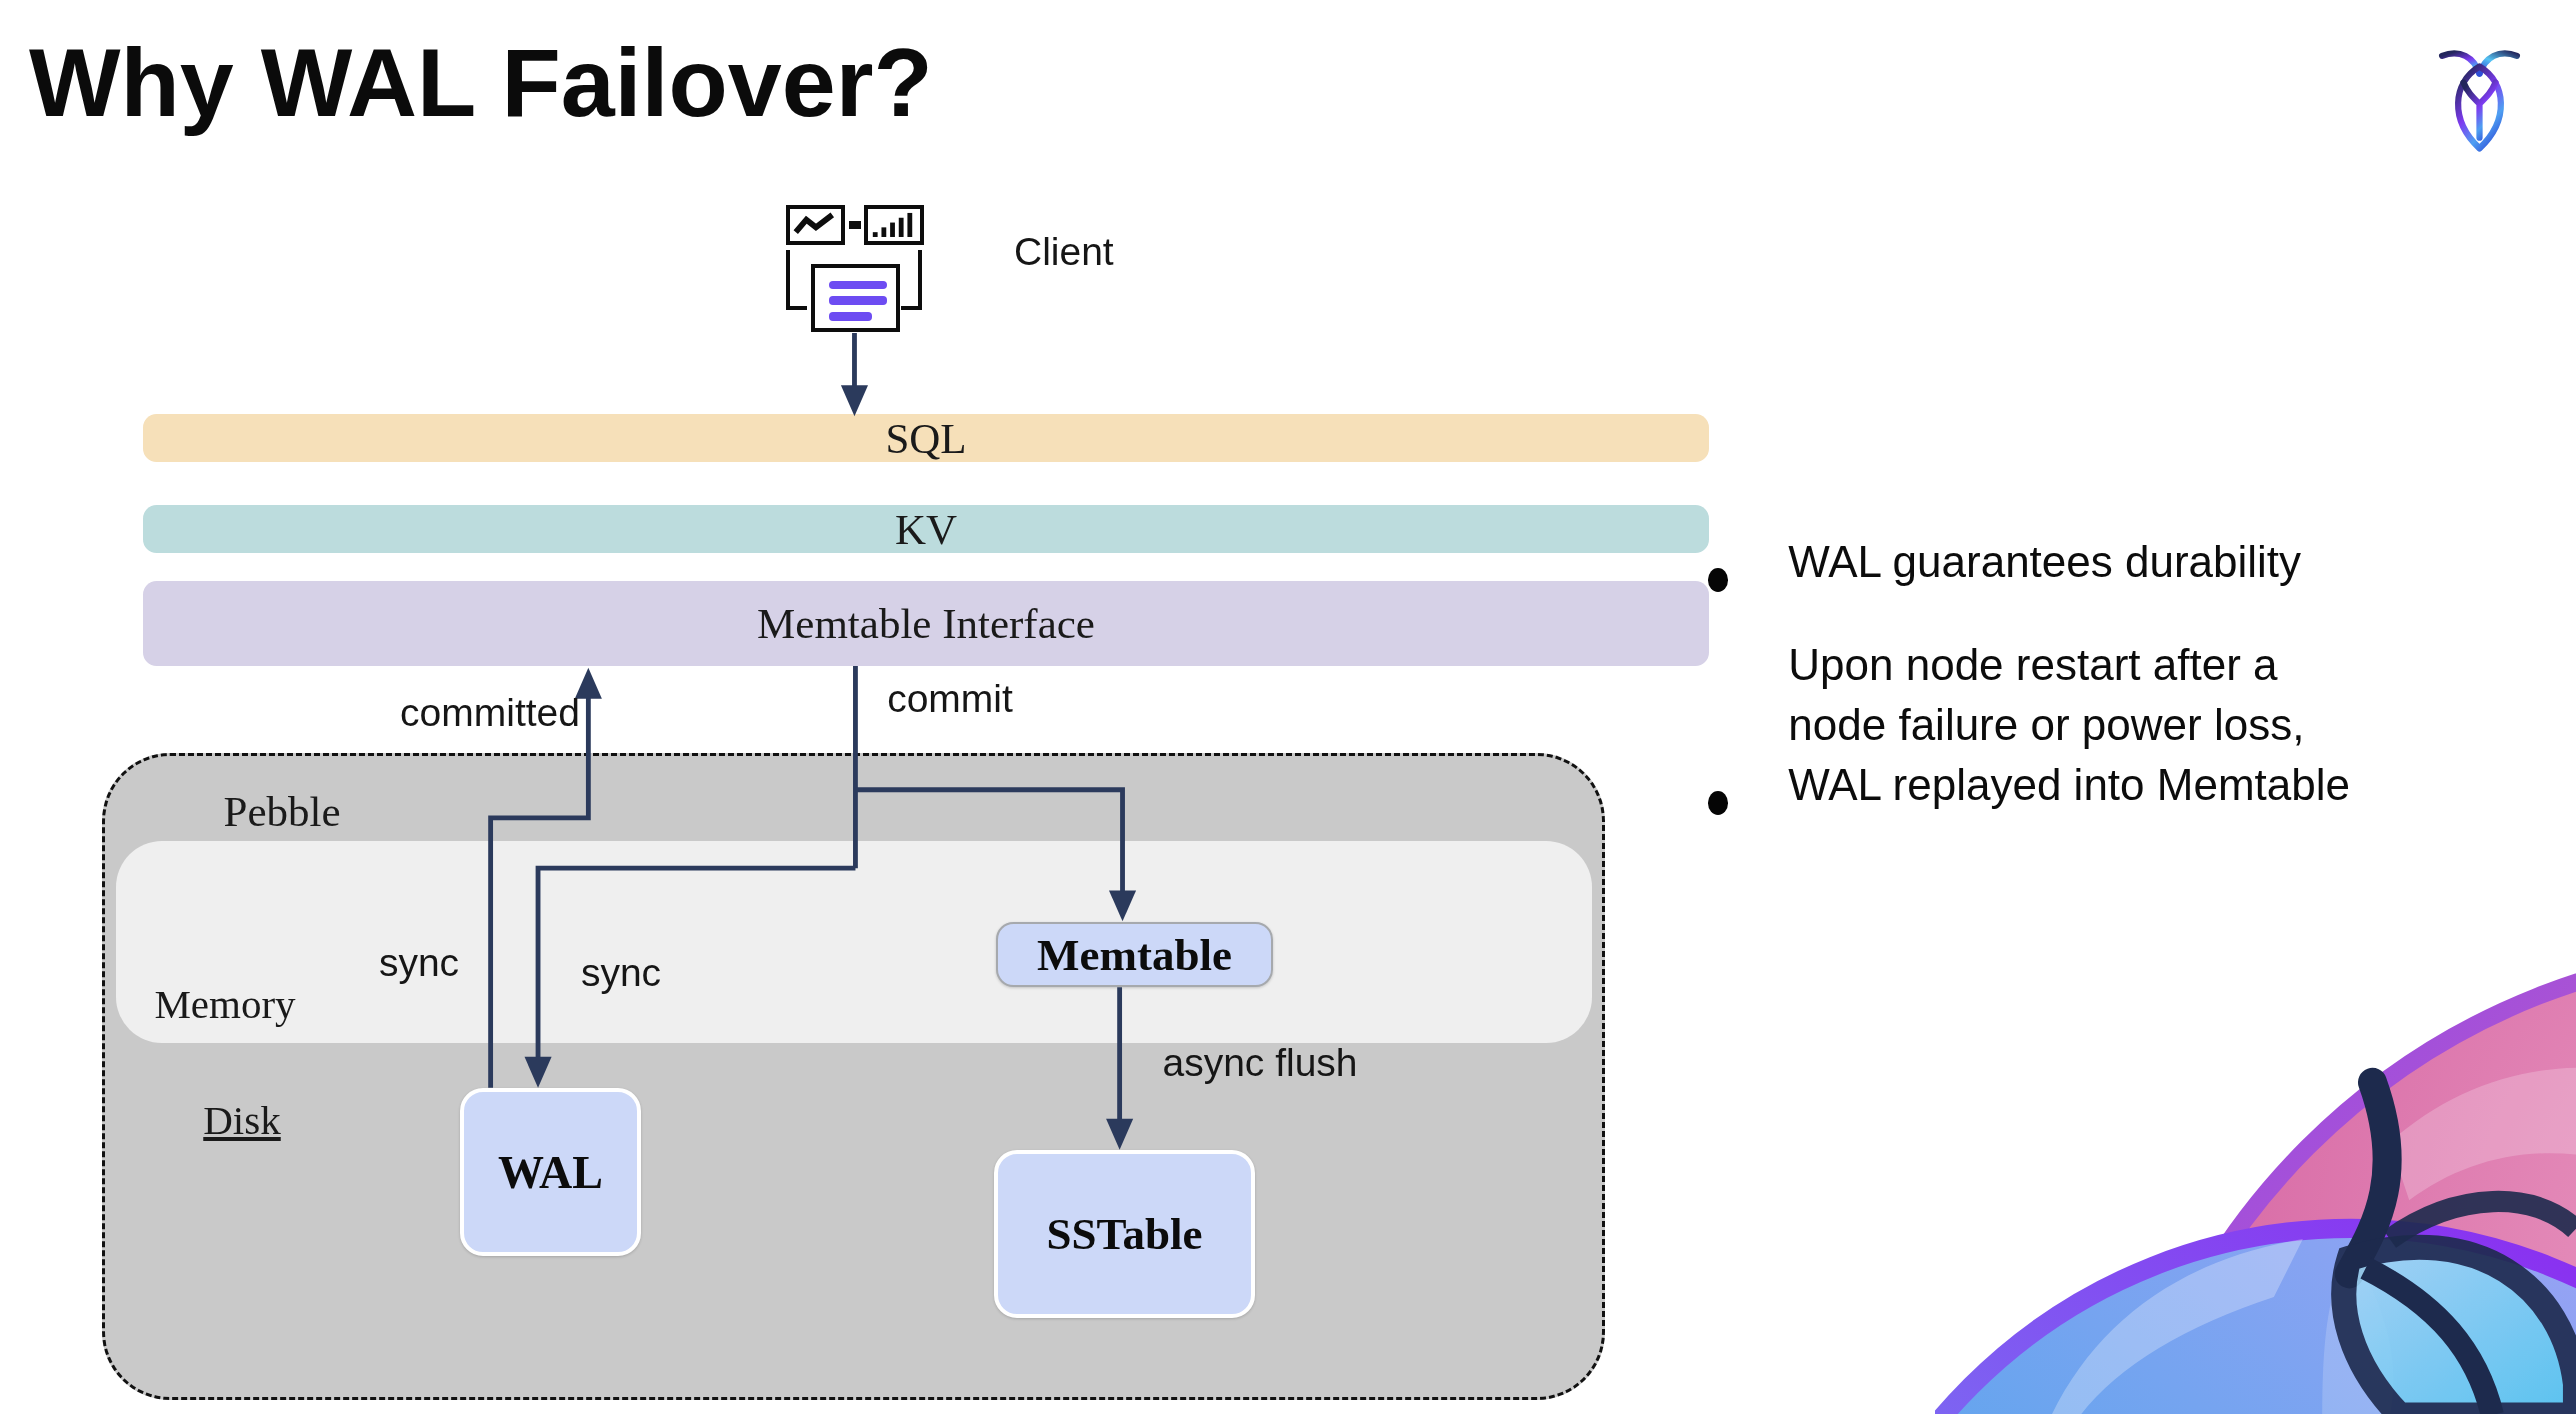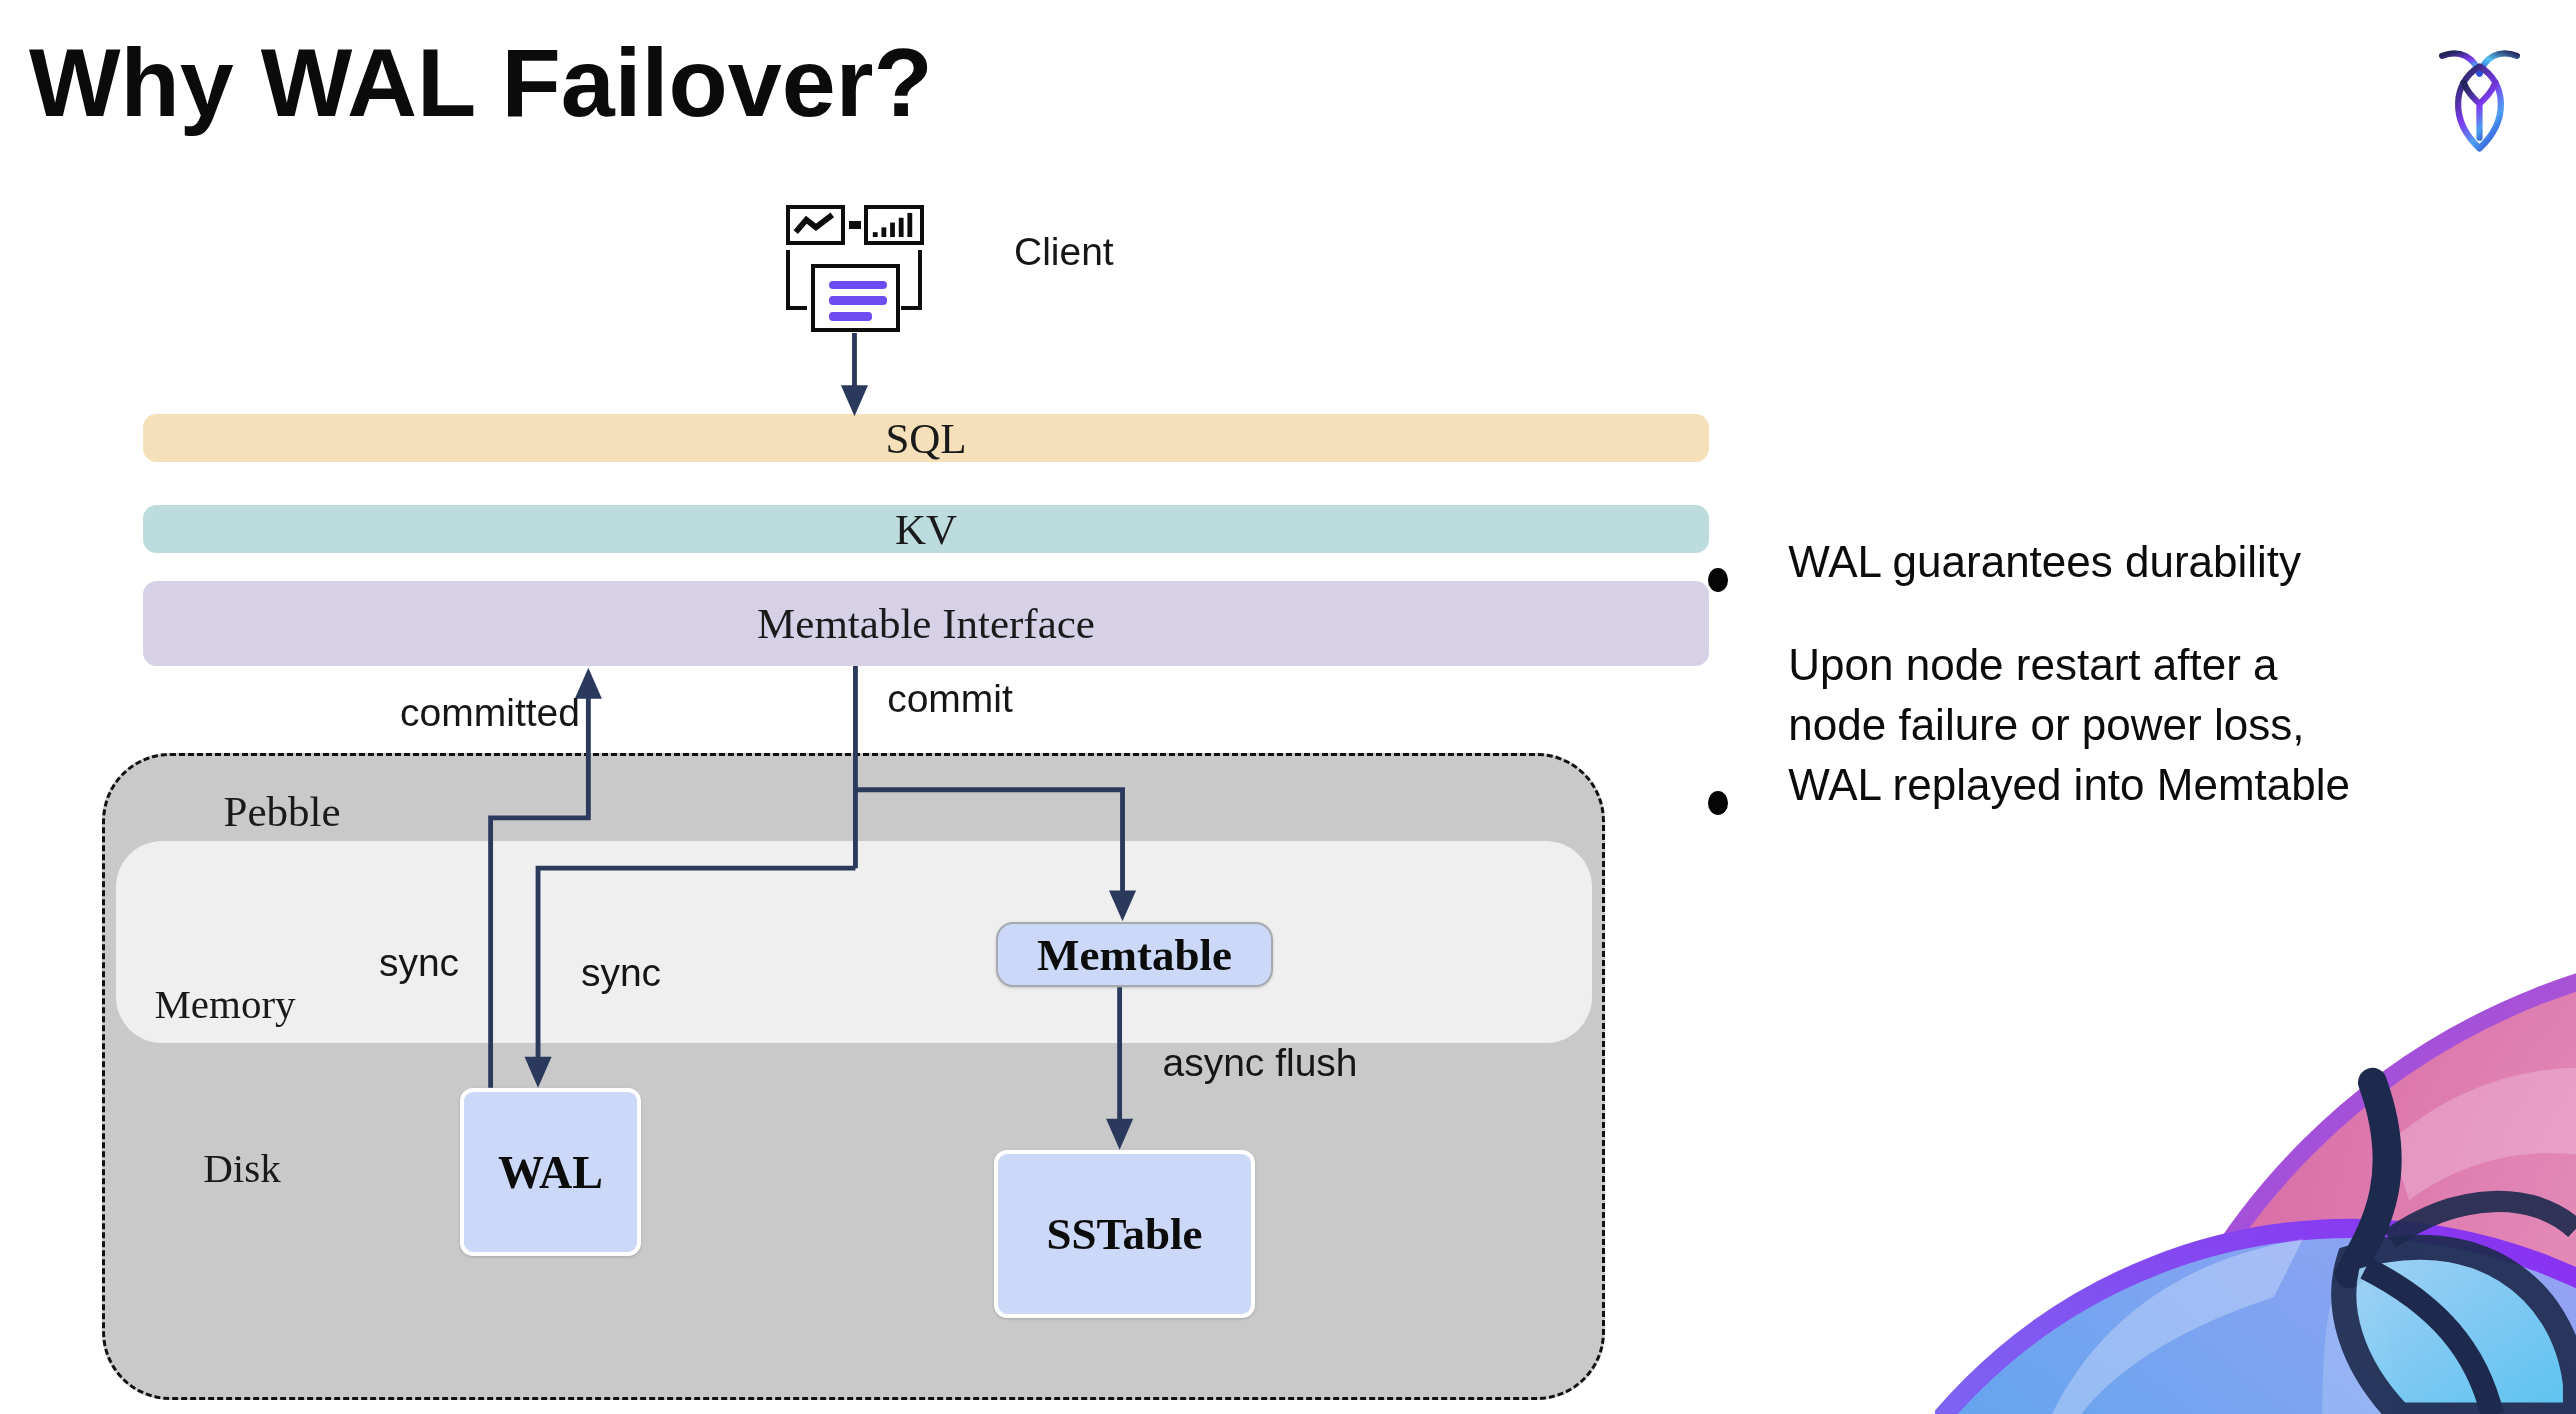--- a/index.html
+++ b/index.html
@@ -36,21 +36,21 @@
   .zone-label{
     position:absolute;font-family:"Liberation Serif","DejaVu Serif",serif;
     font-size:41px;color:#1a1a1a;transform:translate(-50%,-50%);white-space:nowrap;
   }
   
   .node{
     position:absolute;background:var(--node-fill);box-sizing:border-box;
     display:flex;align-items:center;justify-content:center;
     font-family:"Liberation Serif","DejaVu Serif",serif;font-weight:bold;color:#0c0c0c;margin-left:12px;
   }
-  .node.white-border{border:4.8px solid #ffffff;border-radius:13px;box-shadow:0 1px 2.9px rgba(0,0,0,.18);font-family:Liberation Serif, serif;}
+  .node.white-border{border:4.8px solid #ffffff;border-radius:23px;box-shadow:0 1px 2.9px rgba(0,0,0,.18);font-family:Liberation Serif, serif;}
   .node.gray-border{border:2.9px solid #a6a9ad;border-radius:17.4px;box-shadow:0 1px 2.9px rgba(0,0,0,.18);}
   
   .edge-label{
     position:absolute;font-size:39px;color:#161616;transform:translate(-50%,-50%);white-space:nowrap;
   }
   
   svg.edges{position:absolute;left:0;top:0;pointer-events:none;}
   .edge{stroke:var(--arrow);stroke-width:5;fill:none;}
   .arrowhead{fill:var(--arrow);stroke:none;}
   
@@ -125,21 +125,21 @@
     <span>KV</span>
   </div>
   <div class="layer" style="top: 581px; height: 85px; background-color: rgb(214, 209, 231);">
     <span>Memtable Interface</span>
   </div>
 
   <div class="pebble"></div>
   <div class="memory"></div>
   <div class="zone-label" style="left:282px;top:811px;font-size:43px;">Pebble</div>
   <div class="zone-label" style="left:225px;top:1004px;">Memory</div>
-  <div class="zone-label" style="left:242px;top:1168px;">Disk</div>
+  <div class="zone-label" style="left:242px;top:1120px;text-decoration:underline;">Disk</div>
 
   <div class="node white-border" style="left:448px;top:1088px;width:181px;height:168px;font-size:46px;">
     <span>WAL</span>
   </div>
   <div class="node gray-border" style="left:984px;top:922px;width:277px;height:65px;font-size:45px;">
     <span>Memtable</span>
   </div>
   <div class="node white-border" style="left:982px;top:1150px;width:261px;height:168px;font-size:45px;">
     <span>SSTable</span>
   </div>

